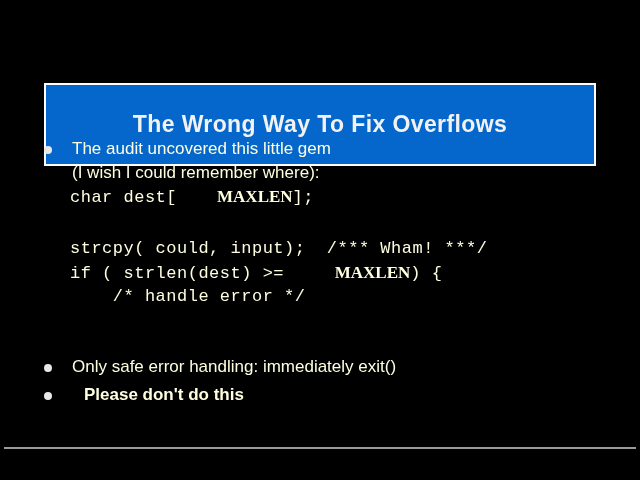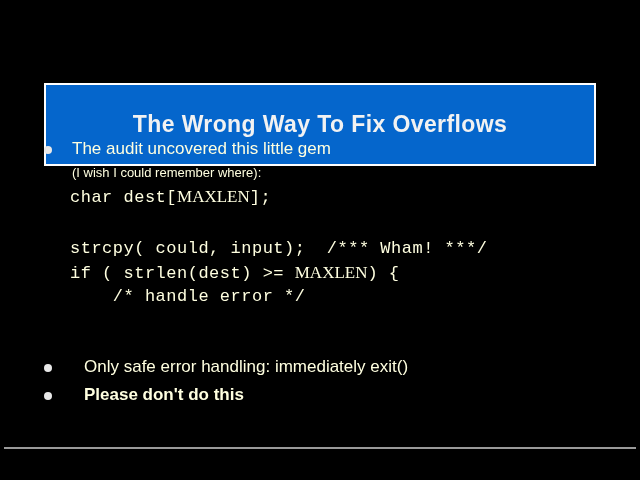--- a/index.html
+++ b/index.html
@@ -74,50 +74,51 @@
     font-size: 17px;
     line-height: 21px;
     white-space: nowrap;
   }
   .bullet-text.bold { font-weight: bold; }
 
   .plain-line {
     position: absolute;
     color: #ffffe0;
     font-family: "Liberation Sans", sans-serif;
-    font-size: 13px;
+    font-size: 17px;
     line-height: 21px;
     white-space: nowrap;
   }
 
   .code-line {
     position: absolute;
     color: #ffffe0;
     font-family: "Liberation Mono", "DejaVu Sans Mono", monospace;
     font-size: 17px;
     line-height: 21px;
     white-space: pre;
     letter-spacing: 0.5px;
   }
   .code-line b {
-    font-weight: normal;
+    font-weight: bold;
     font-family: "Liberation Serif", serif;
     letter-spacing: 0;
+    margin-left: 40px;
   }
 
   
   #row-audit   { left: 44px; top: 10px; }
   #row-audit .bullet-text { margin-left: 20px; }
   #line-wish   { left: 72px; top: 34px; }
   #line-char   { left: 70px; top: 58px; }
   #line-strcpy { left: 70px; top: 110px; }
   #line-if     { left: 70px; top: 134px; }
   #line-handle { left: 70px; top: 158px; }
   #row-exit    { left: 44px; top: 228px; }
-  #row-exit .bullet-text { margin-left: 32px; }
+  #row-exit .bullet-text { margin-left: 20px; }
   #row-please  { left: 44px; top: 256px; }
   #row-please .bullet-text { margin-left: 32px; }
 
   
   #footer-rule {
     position: absolute;
     left: 4px;
     top: 447px;
     width: 632px;
     height: 2px;

